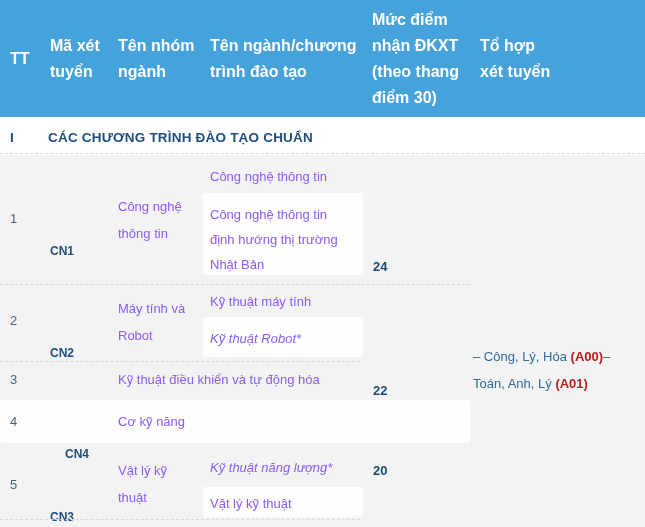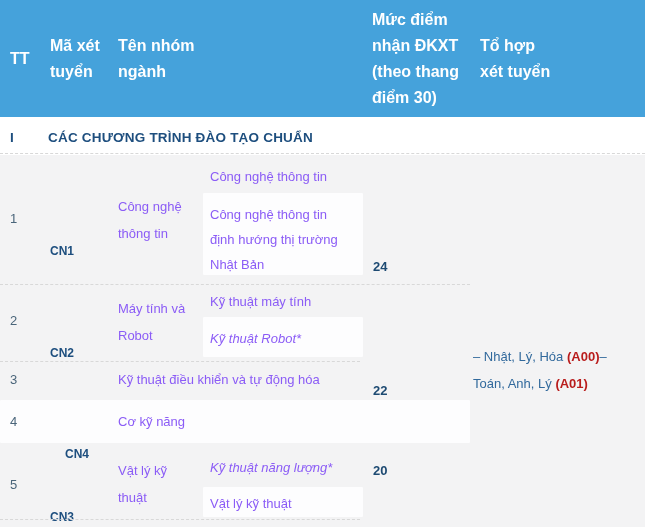--- a/index.html
+++ b/index.html
@@ -30,20 +30,22 @@
 <body>
 
 <div class="canvas">
 
   <div class="abs hdr">
     <div class="abs h-label" style="left:10px;top:46px;">TT</div>
     <div class="abs h-label" style="left:50px;top:33px;">Mã xét
 tuyển</div>
     <div class="abs h-label" style="left:118px;top:33px;">Tên nhóm
 ngành</div>
+    <div class="abs h-label" style="left:210px;top:33px;">Tên ngành/chương
+trình đào tạo</div>
     <div class="abs h-label" style="left:372px;top:7px;">Mức điểm
 nhận ĐKXT
 (theo thang
 điểm 30)</div>
     <div class="abs h-label" style="left:480px;top:33px;">Tổ hợp
 xét tuyển</div>
   </div>
 
   <div class="abs graybg"></div>
 
@@ -100,17 +102,17 @@
     <span class="abs t t-ml" style="left:118px;top:457px;width:85px;">Vật lý kỹ
 thuật</span>
     <span class="abs t italic" style="left:210px;top:460px;">Kỹ thuật năng lượng*</span>
     <div class="abs box" style="left:203px;top:487px;width:160px;height:30px;">
       <span class="abs t" style="left:7px;top:9px;">Vật lý kỹ thuật</span>
     </div>
   </div>
   <div class="abs dash" style="left:0;top:519px;width:360px;"></div>
 
   <div class="abs combo" style="left:473px;top:343px;width:165px;">
-    <span>– Nhật, Lý, Hóa </span><b>(A00)</b><span>–</span><br>
+    <span>– Công, Lý, Hóa </span><b>(A00)</b><span>–</span><br>
     <span>Toán, Anh, Lý </span><b>(A01)</b>
   </div>
 
 </div>
 
 </body></html>

